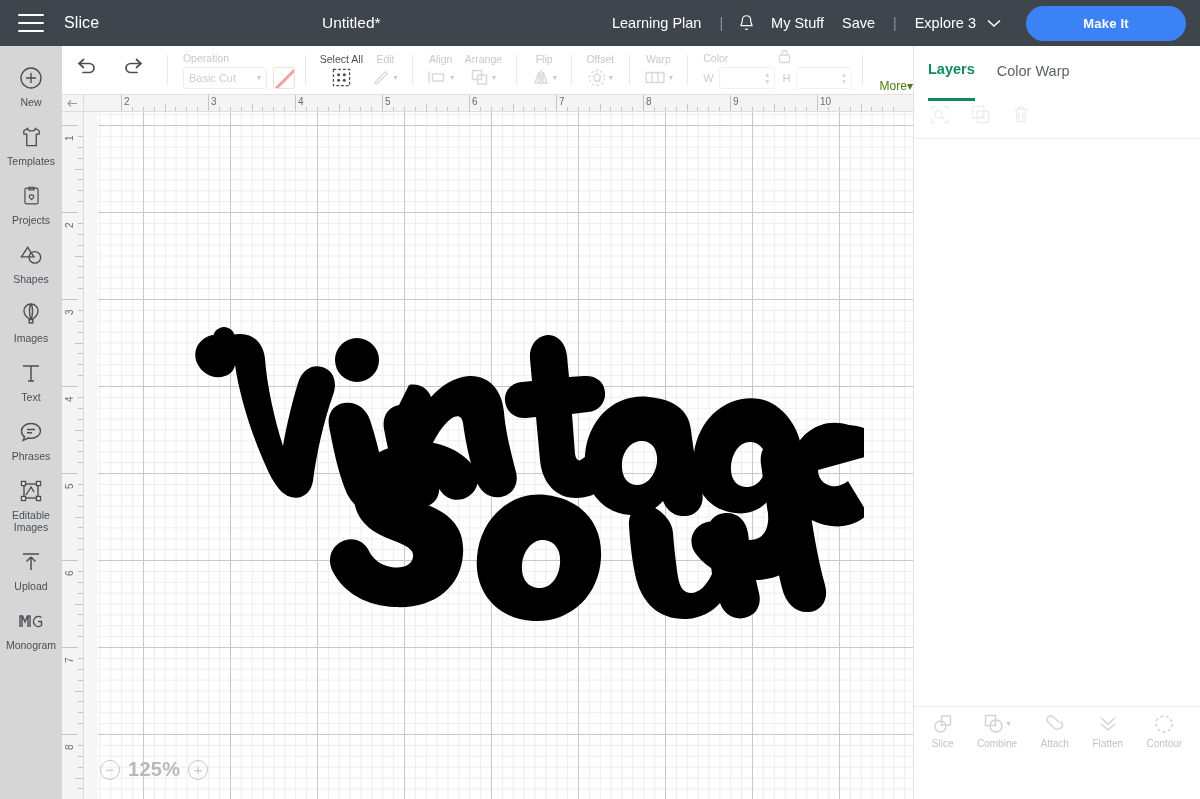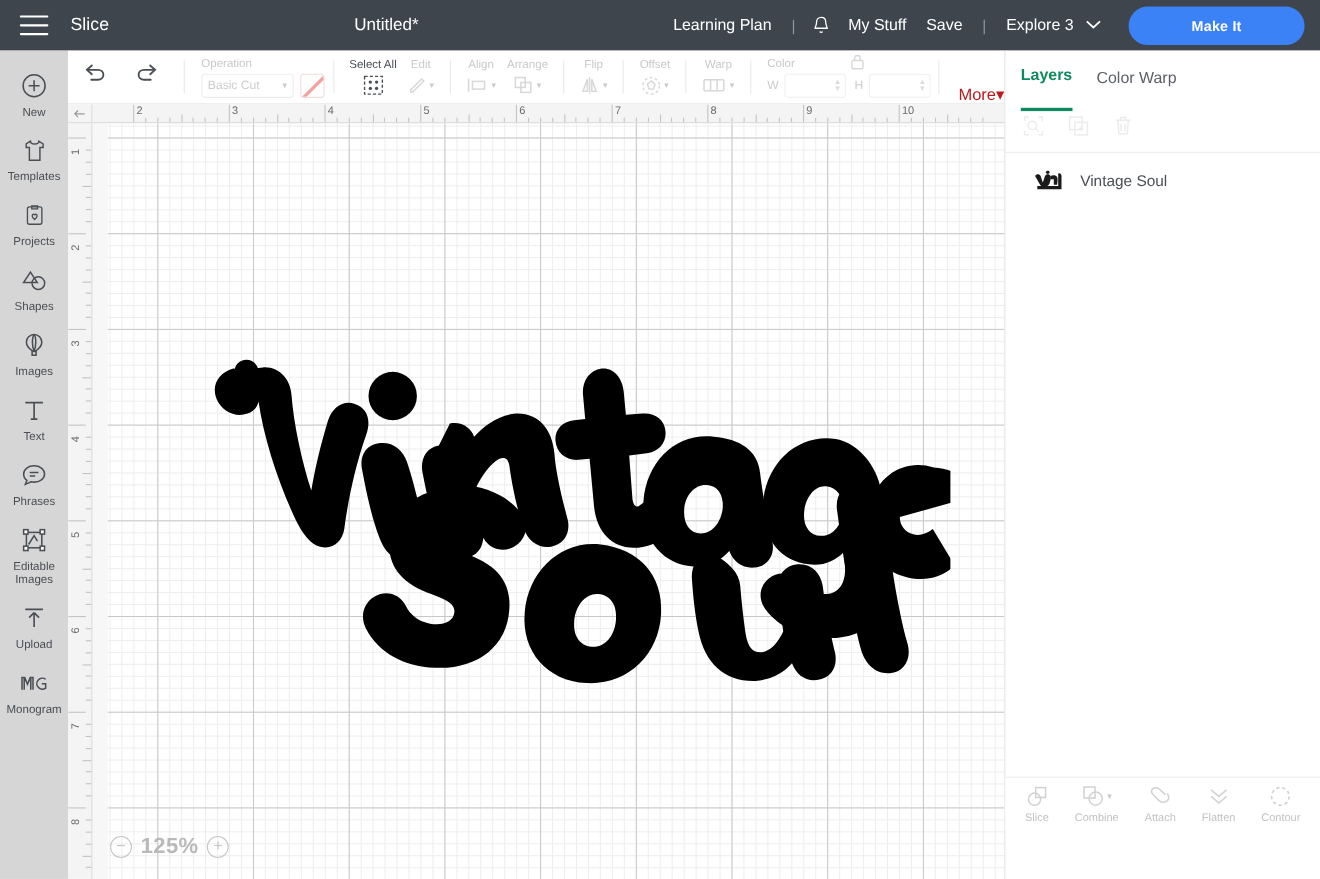--- a/index.html
+++ b/index.html
@@ -64,21 +64,21 @@
   }
   .swatch { width: 22px; height: 22px; border: 1px solid #f0dede; border-radius: 3px;
             margin-left: 6px; position: relative; overflow: hidden; }
   .swatch::after { content: ""; position: absolute; left: -6px; top: 10px; width: 34px; height: 2.6px;
             background: #f3a2a2; transform: rotate(-45deg); }
   .sizebox { display: flex; align-items: center; }
   .numf { border: 1px solid #f1f1f1; border-radius: 3px; width: 56px; height: 22px;
           display: flex; align-items: center; justify-content: space-between;
           font-size: 11px; color: #e0e0e0; padding: 0 3px; margin: 0 2px; }
   .spin { font-size: 7px; color: #dcdcdc; line-height: 7px; }
-  .more { font-size: 15px; color: #b91c1c; margin-left: 8px; cursor: pointer; white-space: nowrap; margin-top: 32px; }
+  .more { font-size: 12px; color: #4d7c0f; margin-left: 8px; cursor: pointer; white-space: nowrap; margin-top: 32px; }
 
   
   .canvaswrap { position: absolute; top: 95px; left: 62px; width: 851px; height: 704px; background: #fbfbfb; }
   .ruler-corner { position: absolute; left: 0; top: 0; width: 22px; height: 17px;
                   background: #f4f4f4; border-right: 1px solid #dcdcdc; border-bottom: 1px solid #dcdcdc; z-index: 5;
                   display:flex;align-items:center;justify-content:center; }
   .ruler-h { position: absolute; left: 22px; top: 0; right: 0; height: 17px;
              background: #f4f4f4; border-bottom: 1px solid #dcdcdc; overflow: hidden; z-index: 4; }
   .ruler-v { position: absolute; left: 0; top: 17px; bottom: 0; width: 22px;
              background: #f4f4f4; border-right: 1px solid #dcdcdc; overflow: hidden; z-index: 4; }
@@ -647,33 +647,20 @@
             <path d="M12.5 10.5v4M10.5 12.5h4"></path>
           </svg>
       </span>
       <span>
         <svg width="18" height="19" viewBox="0 0 18 20" fill="none" stroke="#ececec" stroke-width="1.4">
             <path d="M2 4.5h14M6.5 4.5V2h5v2.5M4 4.5l1 13h8l1-13M7 8v7M11 8v7"></path>
           </svg>
       </span>
     </div>
 
-    <div class="layer-row">
-      <svg class="layer-thumb" viewBox="0 0 28 18">
-        <g fill="#1b1b1b">
-          <path d="M1 5c1-2 4-2 5 0l2 6 2-6c1-2 4-2 5 0s-1 9-4 10-5-1-6-3z"></path>
-          <rect x="11" y="4" width="3" height="9" rx="1.4"></rect>
-            <circle cx="12.5" cy="1.6" r="1.6"></circle>
-          <path d="M15 5c2-1 5-1 6 1s0 7 0 7h-3V8h-3z"></path>
-          <path d="M22 3c1-1 3 0 3 2v9h-3z"></path>
-          <path d="M3 14h22v3H3z"></path>
-        </g>
-      </svg>
-      <span class="layer-name">Vintage Soul</span>
-    </div>
 
 
     <div class="opsbar">
       <div class="opbtn">
         <svg width="20" height="20" viewBox="0 0 20 20" fill="none" stroke="#d2d2d2" stroke-width="1.4">
             <circle cx="7.5" cy="12.5" r="5.5"></circle>
             <rect x="8.5" y="2" width="9" height="9"></rect>
           </svg>
         <span class="olbl">Slice</span>
       </div>

